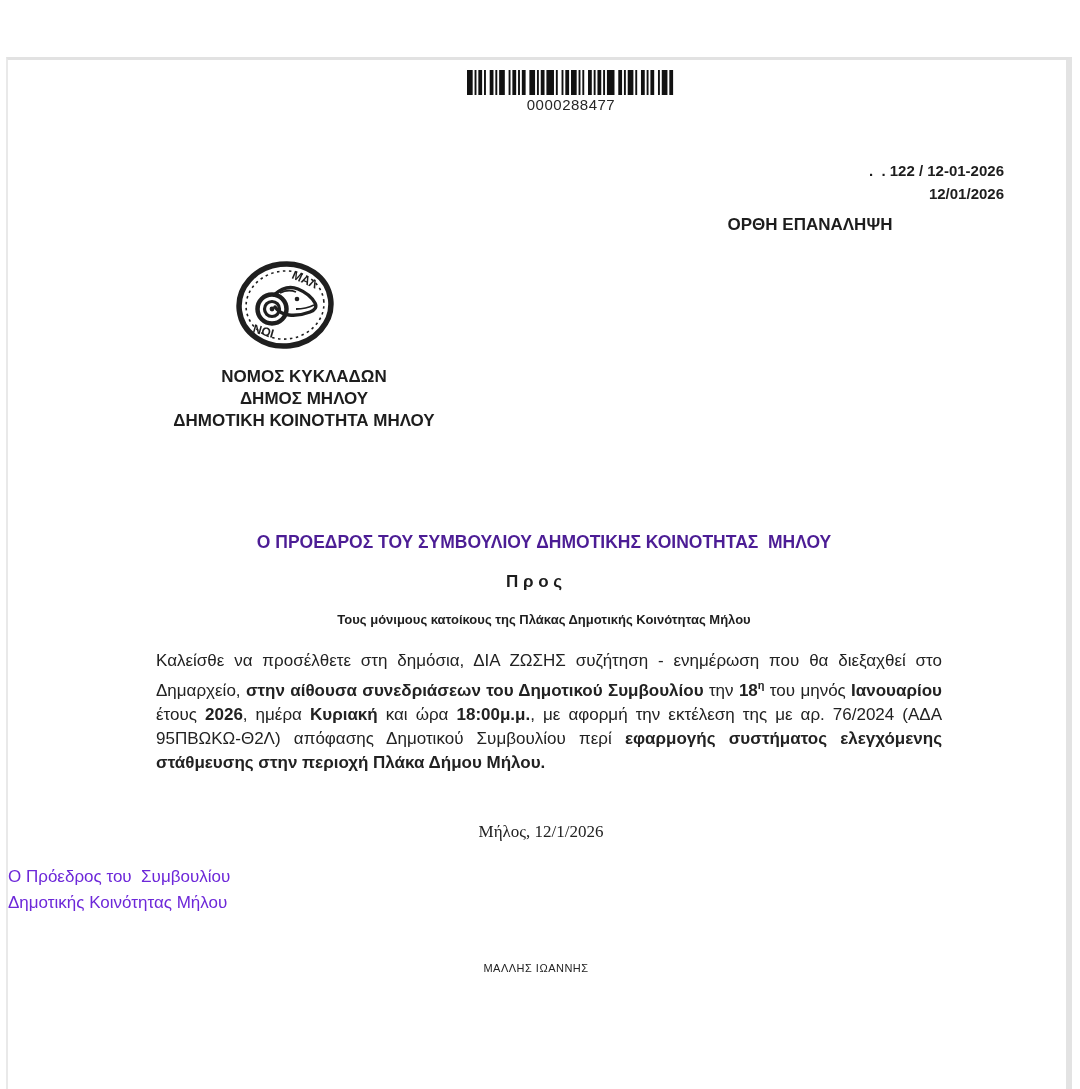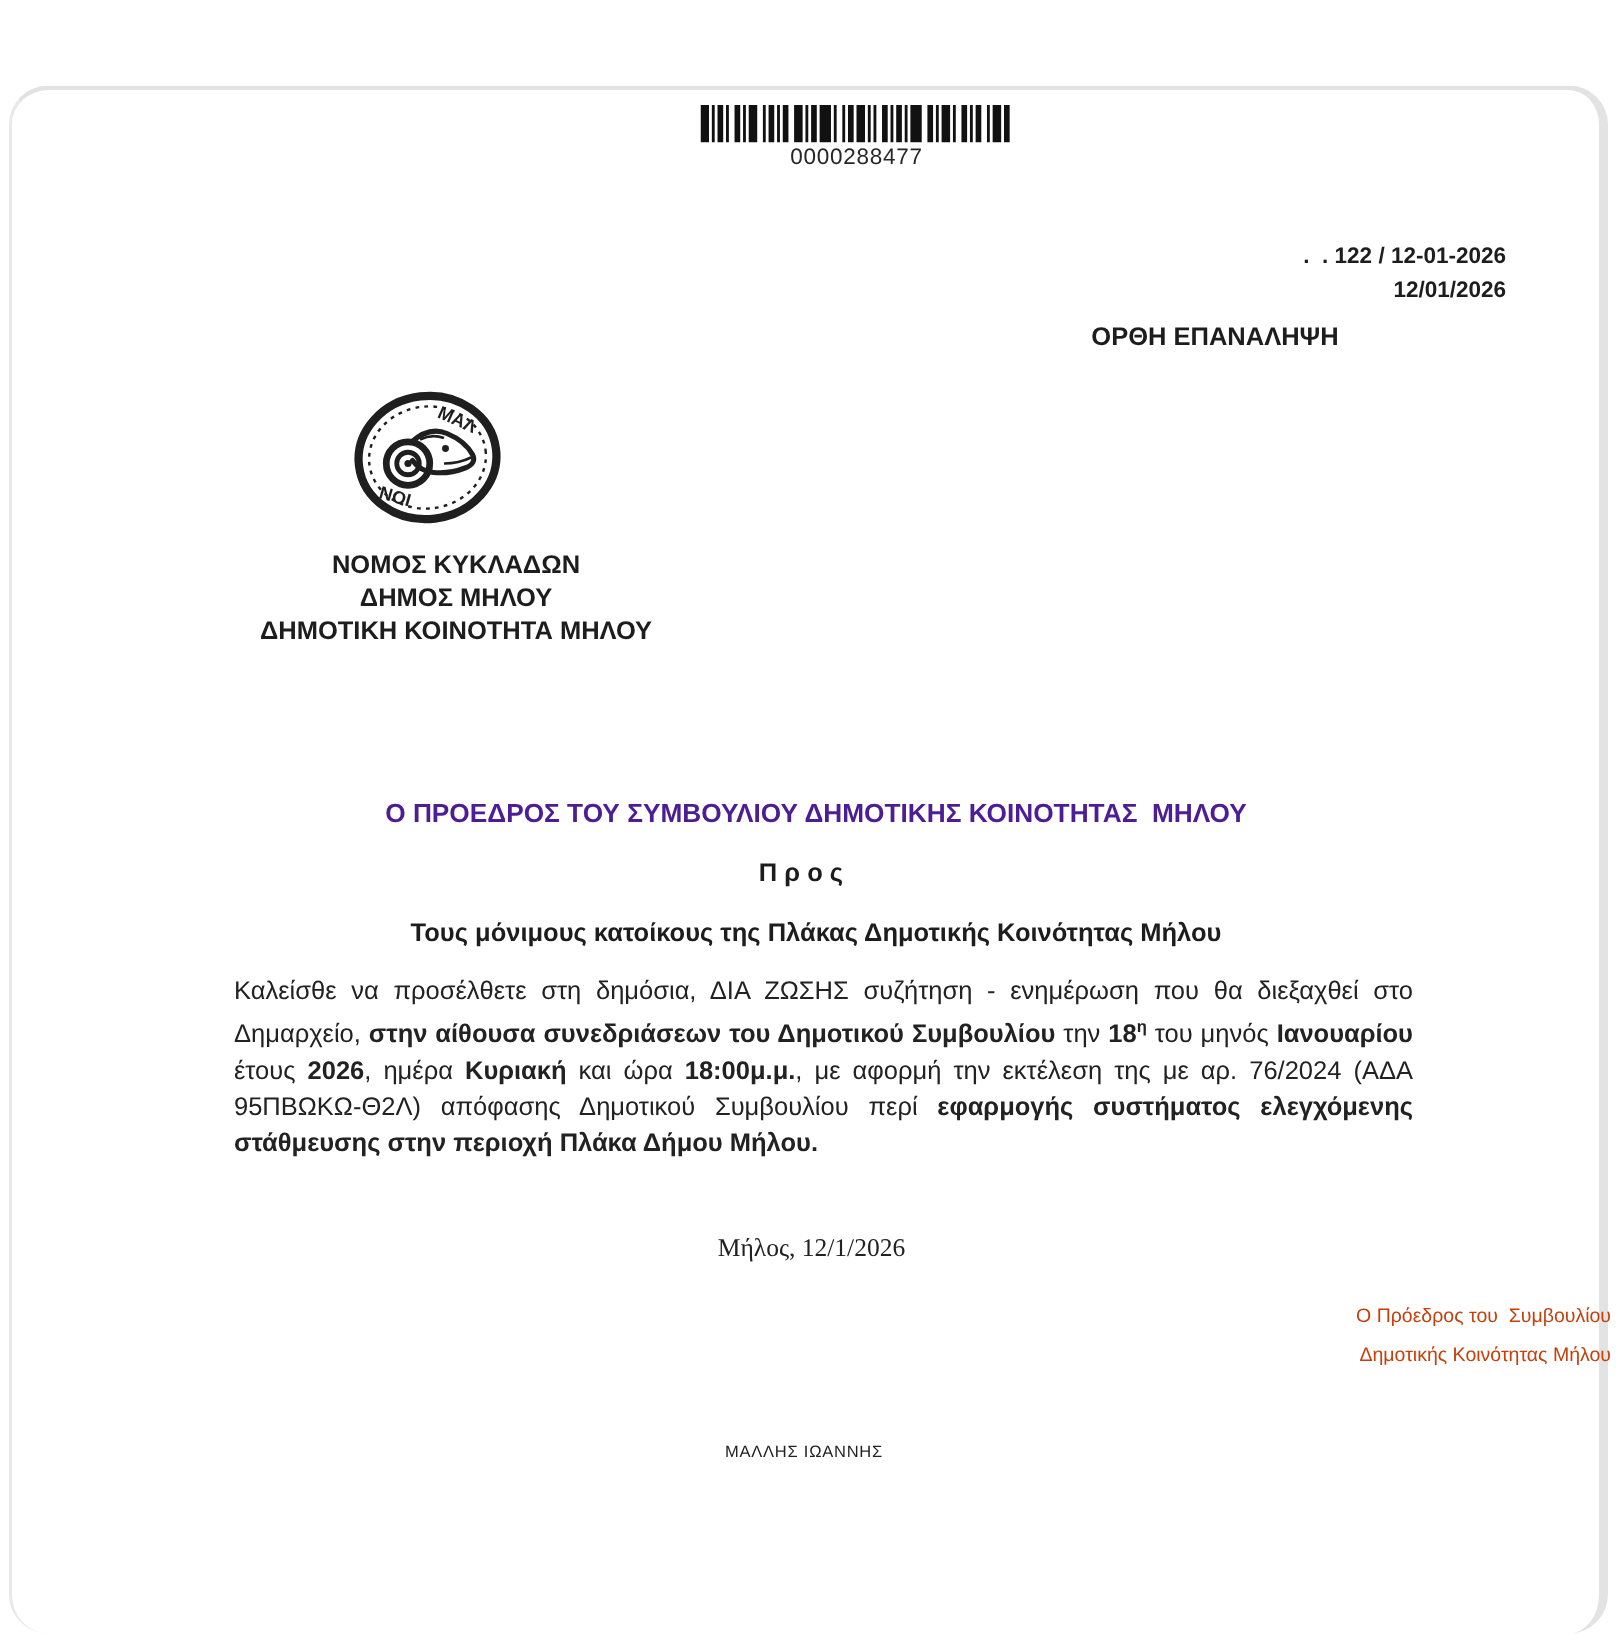--- a/index.html
+++ b/index.html
@@ -16,21 +16,20 @@
     position: absolute;
     left: 6px;
     top: 57px;
     width: 1066px;
     height: 1032px;
     background: #ffffff;
     border-top: 3px solid #e2e2e2;
     border-left: 2px solid #e9e9e9;
     border-right: 6px solid #e3e3e3;
     box-sizing: border-box;
-    border-radius: 26px;
   }
   .abs { position: absolute; }
   .pre { white-space: pre-wrap; }
 
   .barcode-block {
     left: 458px; top: 10px; width: 210px;
     text-align: center;
   }
   .barcode-svg { width: 208px; height: 25px; display: block; margin: 0 auto; }
   .barcode-number {
@@ -67,41 +66,41 @@
   }
   .to-label {
     top: 512px; left: 0; width: 1052px;
     text-align: center;
     font-size: 17px; font-weight: 700;
     color: #1d1d1d;
   }
   .addressee {
     top: 552px; left: 20px; width: 1032px;
     text-align: center;
-    font-size: 17px; font-weight: 700;
+    font-size: 13px; font-weight: 700;
     color: #1d1d1d;
   }
 
   .body-par {
     top: 589px; left: 148px; width: 786px;
     font-size: 17px; line-height: 24px;
     text-align: justify;
     text-align-last: left;
     color: #222222;
     margin: 0;
   }
   .body-par sup { font-size: 11px; font-weight: 700; }
 
   .place-date {
     top: 762px; left: 0; width: 1066px;
     text-align: center; font-size: 17px; color: #222222; font-family: Liberation Serif, serif;
   }
   .sig-role {
     top: 804px; left: 0; width: 1066px;
-    text-align: right; font-size: 13px; line-height: 26px; color: #c2410c;
+    text-align: left; font-size: 17px; line-height: 26px; color: #6d28d9;
   }
   .sig-name {
     top: 902px; left: 0; width: 1056px;
     text-align: center; font-size: 11px; color: #222222; letter-spacing: 0.5px;
   }
 </style>
 </head>
 <body>
 
 <div class="page">

